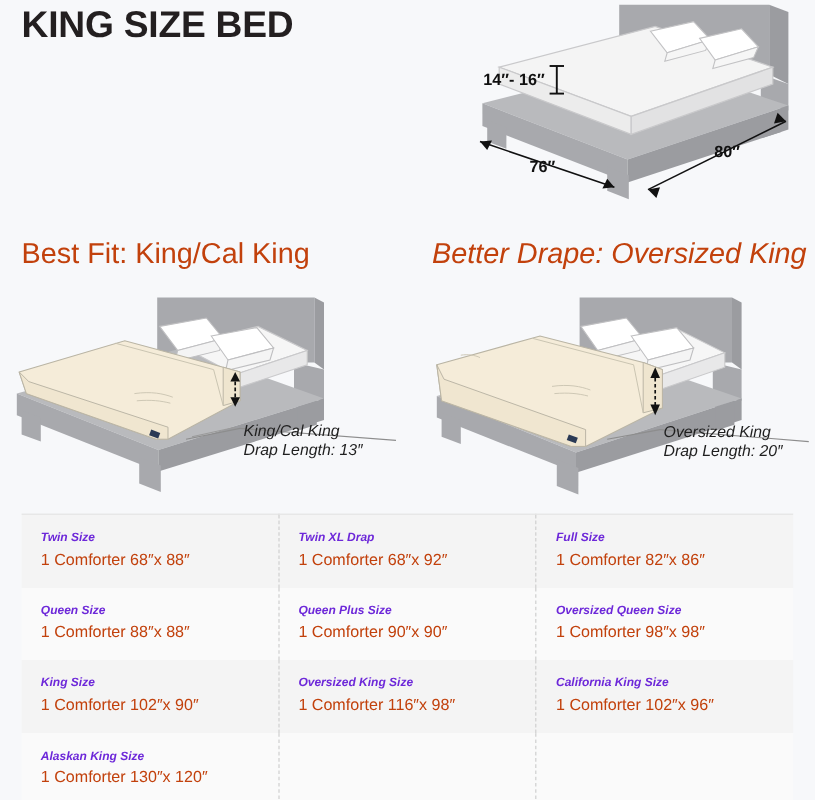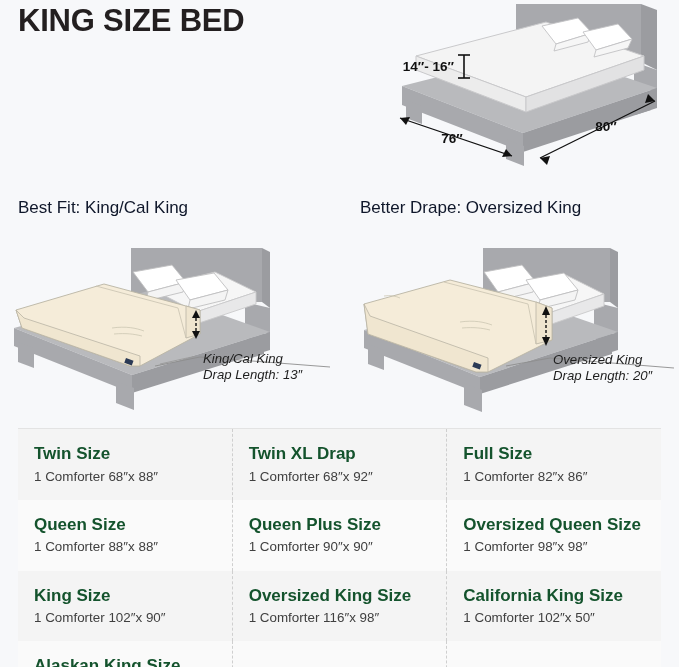--- a/index.html
+++ b/index.html
@@ -49,27 +49,27 @@
     position: absolute;
     left: 330px;
     top: 0px;
     width: 349px;
     height: 180px;
   }
 
   
   .section-heading {
     position: absolute;
-    font-size: 17px;
+    font-size: 24px;
     font-weight: 400;
-    color: #0f172a;
+    color: #c2410c;
     white-space: nowrap;
   }
   #heading-left  { left: 18px;  top: 198px; }
-  #heading-right { left: 360px; top: 198px; }
+  #heading-right { left: 360px; top: 198px; font-style: italic; }
 
   
   #bed-left-wrap {
     position: absolute;
     left: 0px; top: 238px;
     width: 345px; height: 180px;
   }
   #bed-right-wrap {
     position: absolute;
     left: 338px; top: 238px;
@@ -91,30 +91,31 @@
   #size-table tr.row-plain  { background: #fafafa; }
   #size-table td {
     vertical-align: top;
     padding: 13px 0 13px 16px;
     width: 33.33%;
     height: 32px;
     border-right: 1px dashed #cfcfcf;
   }
   #size-table td:last-child { border-right: none; }
   .cell-title {
-    font-size: 17px;
+    font-size: 10px;
     font-weight: bold;
-    color: #14532d;
+    color: #6d28d9;
     line-height: 1.45;
     white-space: nowrap;
+    font-style: italic;
   }
   .cell-sub {
     font-size: 13.4px;
     font-weight: 400;
-    color: #404040;
+    color: #c2410c;
     line-height: 1.5;
     white-space: nowrap;
   }
   .cell-empty { min-height: 34px; }
 
   
 </style>
 </head>
 <body>
 
@@ -292,21 +293,21 @@
         <td>
           <div class="cell-title">King Size</div>
           <div class="cell-sub">1 Comforter 102″x 90″</div>
         </td>
         <td>
           <div class="cell-title">Oversized King Size</div>
           <div class="cell-sub">1 Comforter 116″x 98″</div>
         </td>
         <td>
           <div class="cell-title">California King Size</div>
-          <div class="cell-sub">1 Comforter 102″x 50″</div>
+          <div class="cell-sub">1 Comforter 102″x 96″</div>
         </td>
       </tr>
       <tr class="row-plain">
         <td>
           <div class="cell-title">Alaskan King Size</div>
           <div class="cell-sub">1 Comforter 130″x 120″</div>
         </td>
         <td>
           <div class="cell-empty"></div>
         </td>

